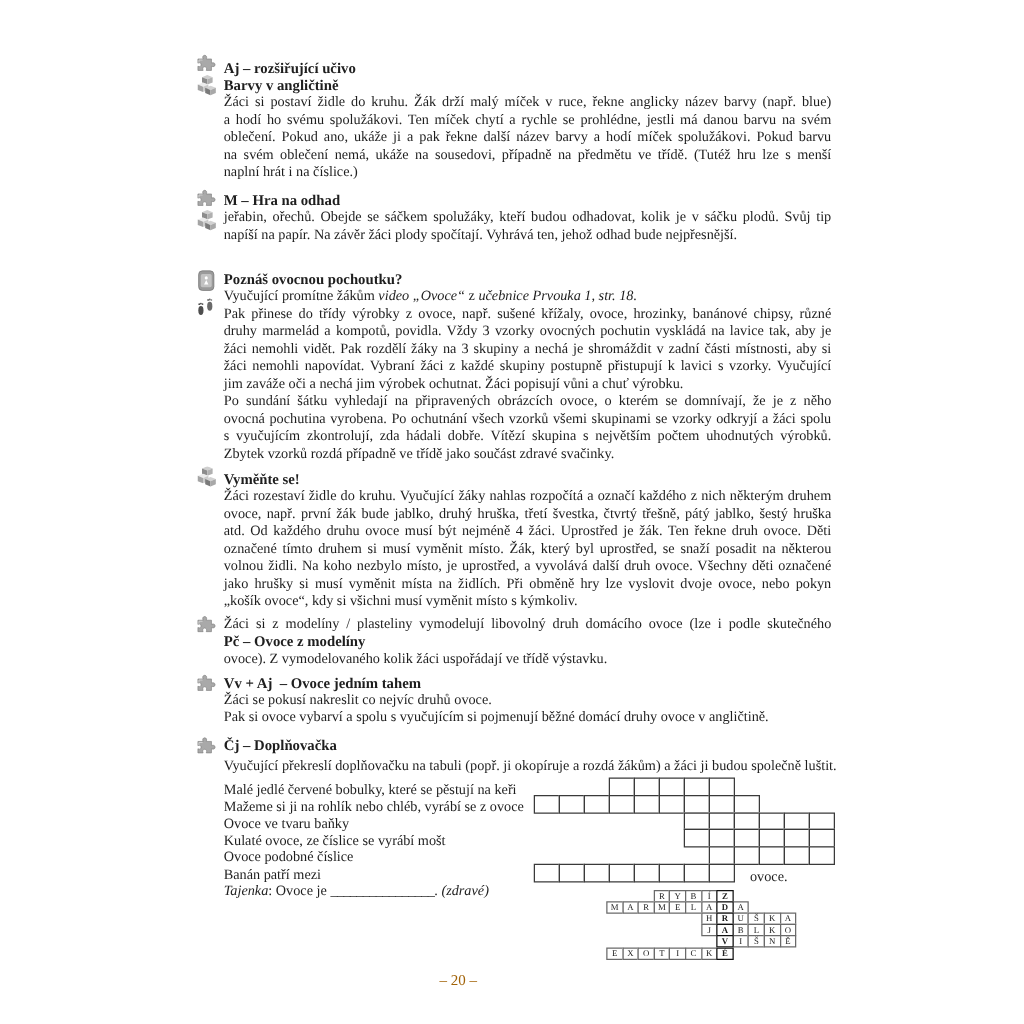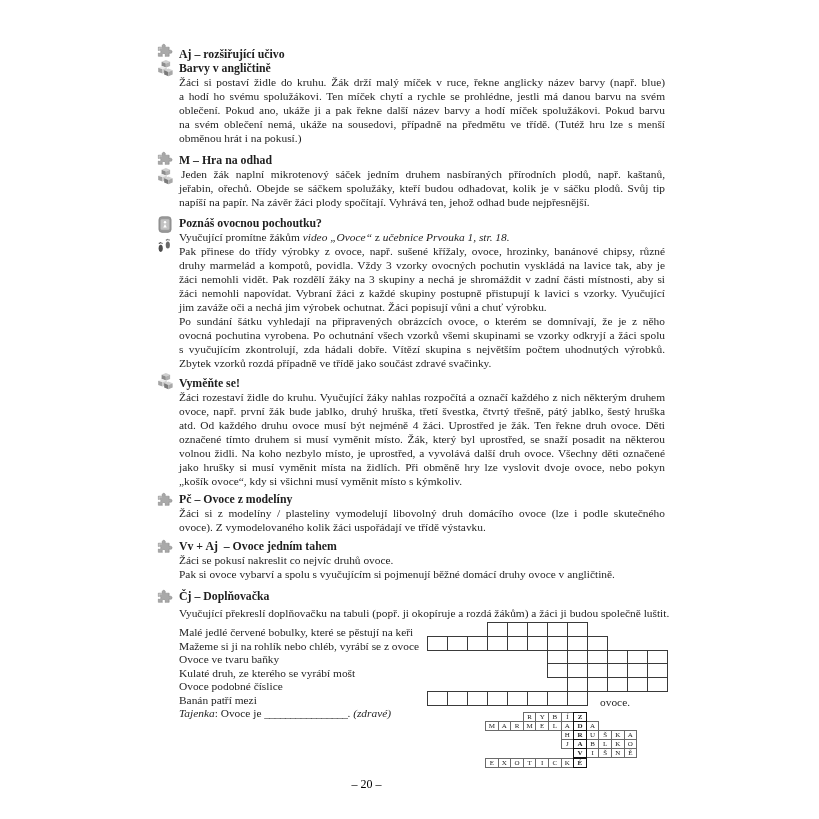--- a/index.html
+++ b/index.html
@@ -19,21 +19,21 @@
   
   .grow { position:absolute; display:flex; height:14.8px; }
   .gcell { box-sizing:border-box; width:21px; height:14.8px; border:1px solid #3a3a3a; margin-right:-1px; background:#fff; }
   .suffix { position:absolute; left:600px; top:695px; font-size:11.4px; line-height:14px; }
   
   .srow { position:absolute; display:flex; height:10.1px; }
   .scell { box-sizing:border-box; width:13.6px; height:10.1px; border:1px solid #6a6a6a; margin-right:-1px;
            font-size:7px; line-height:8px; text-align:center; color:#222; background:#fff;
            font-family:"Liberation Serif", serif; }
   .scell.tj { border:1.4px solid #111; position:relative; z-index:2; font-weight:bold; }
-  .pagenum { position:absolute; left:0; width:733px; top:777px; text-align:center; font-size:12px; color:#000000; }
+  .pagenum { position:absolute; left:0; width:733px; top:777px; text-align:center; font-size:12px; color:#a16207; }
 </style>
 </head>
 <body>
 
 <svg width="0" height="0" style="position:absolute" aria-hidden="true">
   <defs>
     <symbol id="sym-puzzle" viewBox="0 0 20 18">
       <path d="M2,5 H7 C6,3 7,1.5 8.5,1.5 C10,1.5 11,3 10,5 H15 V9 C17,8 18.5,9 18.5,10.5 C18.5,12 17,13 15,12 V16 H10 C11,14 10,12.5 8.5,12.5 C7,12.5 6,14 7,16 H2 V12 C4,13 5,12 5,10.5 C5,9 4,8 2,9 Z" fill="#a9a9a9" stroke="#7d7d7d" stroke-width="0.6"></path>
       <path d="M3,6 H6.5 M3,6 V8.5" stroke="#d9d9d9" stroke-width="0.8" fill="none"></path>
     </symbol>
@@ -75,32 +75,31 @@
   <svg class="icon" style="left:156px;top:60px;width:18px;height:17px">
       <use href="#sym-blocks"></use>
     </svg>
   <div class="sec" style="top:47px">
     <div class="ln h">Aj – rozšiřující učivo</div>
     <div class="ln h">Barvy v angličtině</div>
     <div class="ln j">Žáci si postaví židle do kruhu. Žák drží malý míček v ruce, řekne anglicky název barvy (např. blue)</div>
     <div class="ln j">a hodí ho svému spolužákovi. Ten míček chytí a rychle se prohlédne, jestli má danou barvu na svém</div>
     <div class="ln j">oblečení. Pokud ano, ukáže ji a pak řekne další název barvy a hodí míček spolužákovi. Pokud barvu</div>
     <div class="ln j">na svém oblečení nemá, ukáže na sousedovi, případně na předmětu ve třídě. (Tutéž hru lze s menší</div>
-    <div class="ln">obměnou hrát i na pokusí.)</div>
+    <div class="ln">naplní hrát i na číslice.)</div>
   </div>
 
   <svg class="icon" style="left:156px;top:151px;width:18px;height:15px">
       <use href="#sym-puzzle"></use>
     </svg>
   <svg class="icon" style="left:156px;top:168px;width:18px;height:17px">
       <use href="#sym-blocks"></use>
     </svg>
   <div class="sec" style="top:153px">
     <div class="ln h">M – Hra na odhad</div>
-    <div class="ln j" style="padding-left:2px">Jeden žák naplní mikrotenový sáček jedním druhem nasbíraných přírodních plodů, např. kaštanů,</div>
     <div class="ln j">jeřabin, ořechů. Obejde se sáčkem spolužáky, kteří budou odhadovat, kolik je v sáčku plodů. Svůj tip</div>
     <div class="ln">napíší na papír. Na závěr žáci plody spočítají. Vyhrává ten, jehož odhad bude nejpřesnější.</div>
   </div>
 
   <svg class="icon" style="left:158px;top:215px;width:14px;height:19px">
       <use href="#sym-tablet"></use>
     </svg>
   <svg class="icon" style="left:156px;top:237px;width:17px;height:17px">
       <use href="#sym-feet"></use>
     </svg>
@@ -131,22 +130,22 @@
     <div class="ln j">označené tímto druhem si musí vyměnit místo. Žák, který byl uprostřed, se snaží posadit na některou</div>
     <div class="ln j">volnou židli. Na koho nezbylo místo, je uprostřed, a vyvolává další druh ovoce. Všechny děti označené</div>
     <div class="ln j">jako hrušky si musí vyměnit místa na židlích. Při obměně hry lze vyslovit dvoje ovoce, nebo pokyn</div>
     <div class="ln">„košík ovoce“, kdy si všichni musí vyměnit místo s kýmkoliv.</div>
   </div>
 
   <svg class="icon" style="left:156px;top:492px;width:18px;height:15px">
       <use href="#sym-puzzle"></use>
     </svg>
   <div class="sec" style="top:492px">
+    <div class="ln j">Žáci si z modelíny / plasteliny vymodelují libovolný druh domácího ovoce (lze i podle skutečného</div>
     <div class="ln h">Pč – Ovoce z modelíny</div>
-    <div class="ln j">Žáci si z modelíny / plasteliny vymodelují libovolný druh domácího ovoce (lze i podle skutečného</div>
     <div class="ln">ovoce). Z vymodelovaného kolik žáci uspořádají ve třídě výstavku.</div>
   </div>
 
   <svg class="icon" style="left:156px;top:539px;width:18px;height:15px">
       <use href="#sym-puzzle"></use>
     </svg>
   <div class="sec" style="top:539px">
     <div class="ln h" style="white-space:pre">Vv + Aj  – Ovoce jedním tahem</div>
     <div class="ln">Žáci se pokusí nakreslit co nejvíc druhů ovoce.</div>
     <div class="ln">Pak si ovoce vybarví a spolu s vyučujícím si pojmenují běžné domácí druhy ovoce v angličtině.</div>
@@ -154,21 +153,21 @@
 
   <svg class="icon" style="left:156px;top:589px;width:18px;height:15px">
       <use href="#sym-puzzle"></use>
     </svg>
   <div class="sec" style="top:589px">
     <div class="ln h">Čj – Doplňovačka</div>
     <div class="ln gap3">Vyučující překreslí doplňovačku na tabuli (popř. ji okopíruje a rozdá žákům) a žáci ji budou společně luštit.</div>
     <div class="ln clue gap6">Malé jedlé červené bobulky, které se pěstují na keři</div>
     <div class="ln clue">Mažeme si ji na rohlík nebo chléb, vyrábí se z ovoce</div>
     <div class="ln clue">Ovoce ve tvaru baňky</div>
-    <div class="ln clue">Kulaté druh, ze kterého se vyrábí mošt</div>
+    <div class="ln clue">Kulaté ovoce, ze číslice se vyrábí mošt</div>
     <div class="ln clue">Ovoce podobné číslice</div>
     <div class="ln clue">Banán patří mezi</div>
     <div class="ln clue">
       <span class="it">Tajenka</span><span>: Ovoce je </span><span class="blank">________________</span><span>. </span><span class="it">(zdravé)</span>
     </div>
   </div>
 
   <div>
     <div class="grow" style="left:487px;top:622px">
       <div class="gcell"></div>

